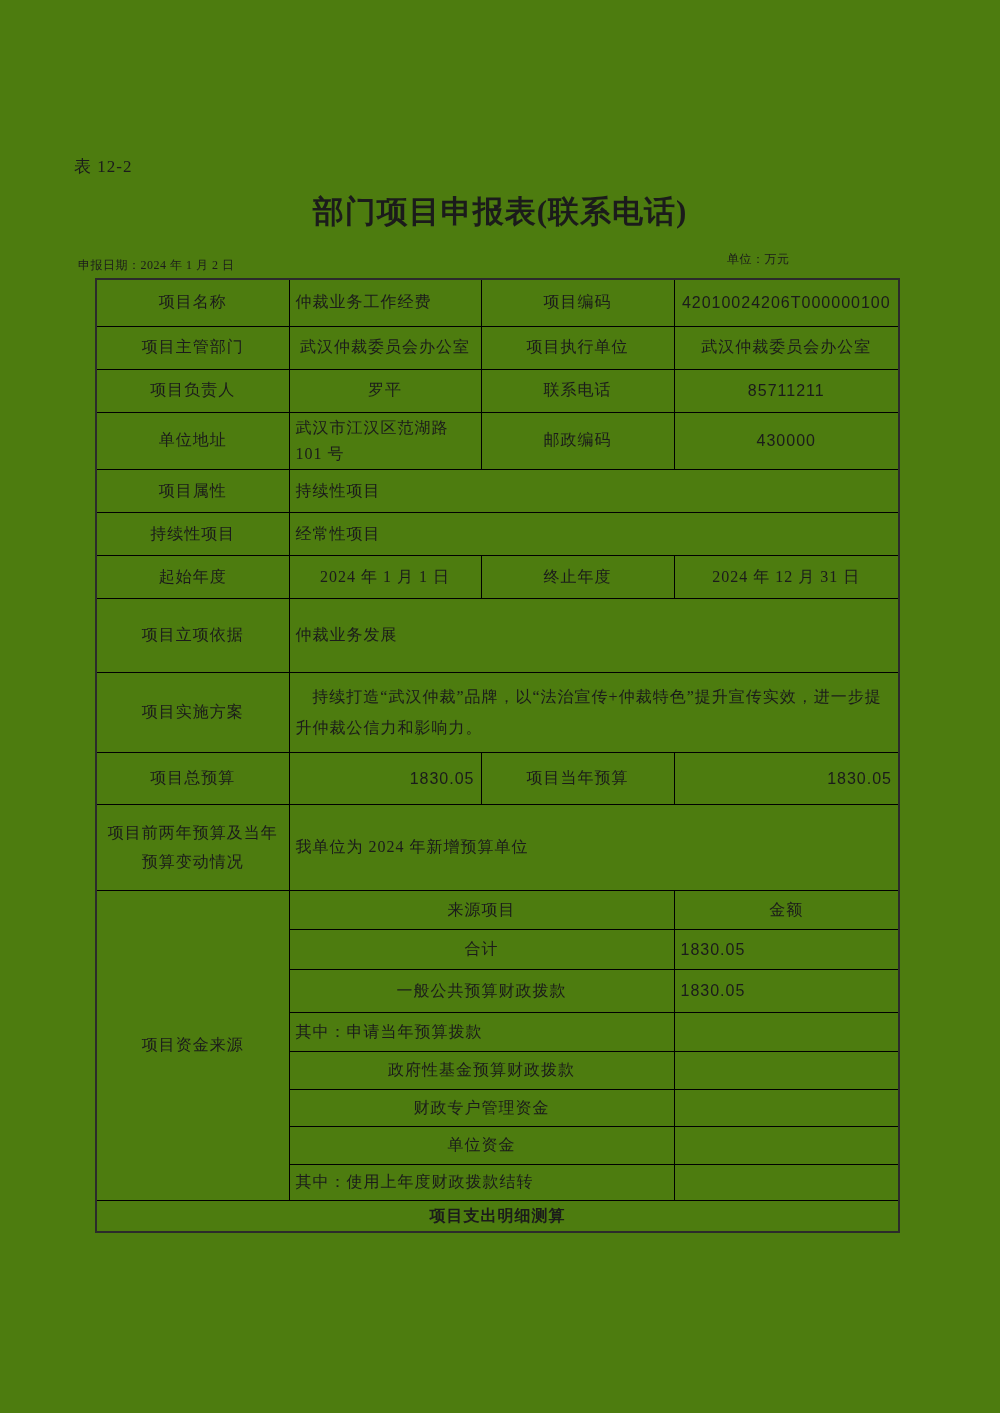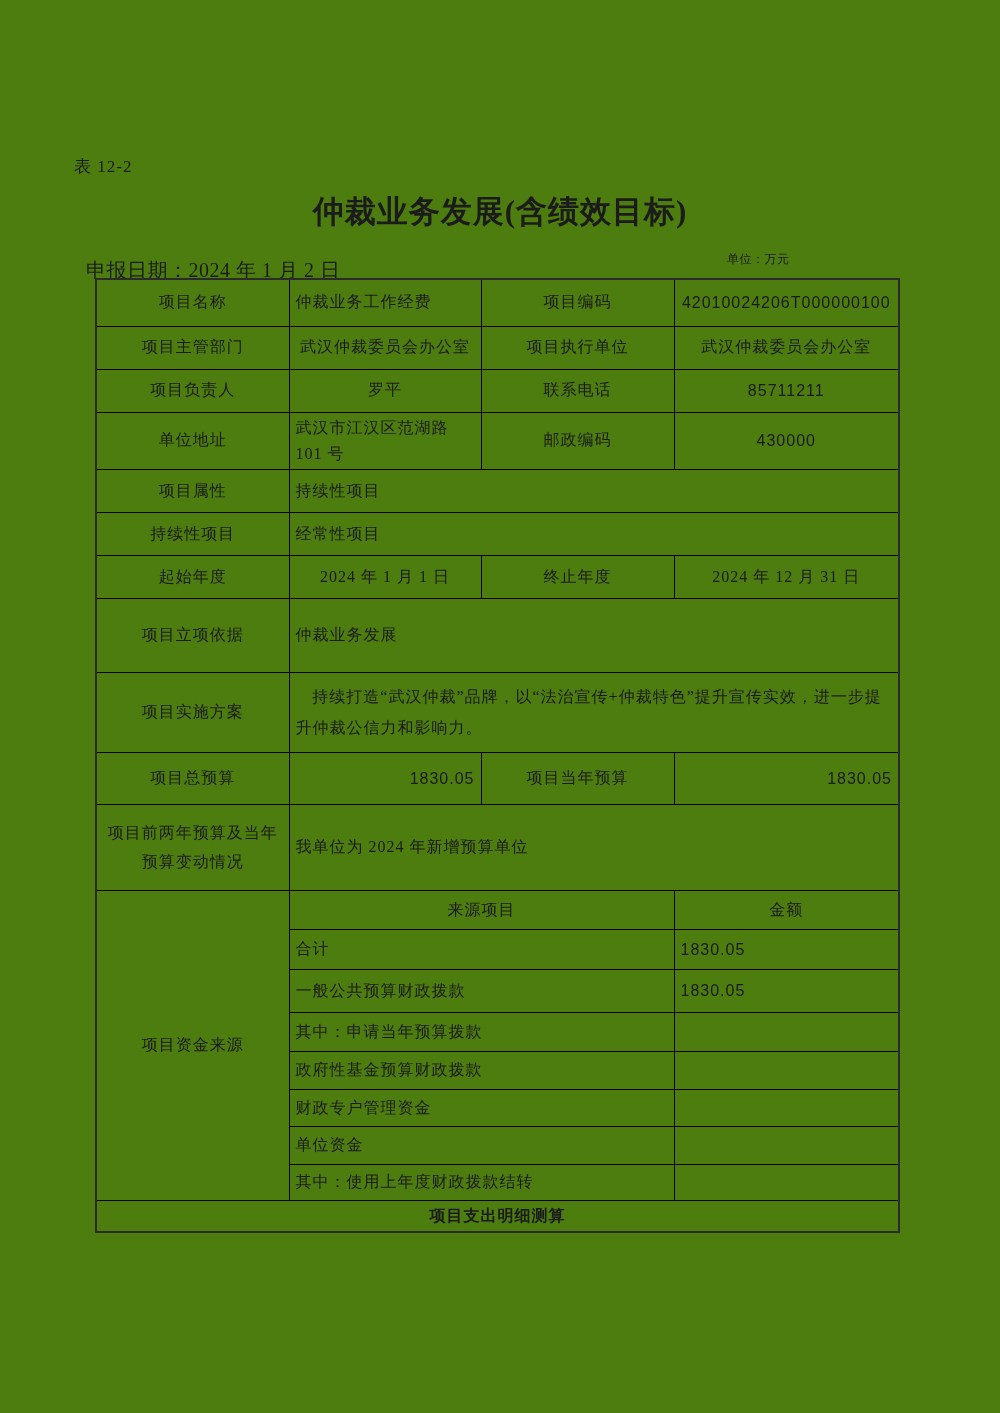--- a/index.html
+++ b/index.html
@@ -28,23 +28,23 @@
     left: 0;
     top: 191px;
     width: 100%;
     text-align: center;
     font-size: 31px;
     font-weight: bold;
     letter-spacing: 1px;
   }
   .date-line {
     position: absolute;
-    left: 86px;
+    left: 78px;
     top: 257px;
-    font-size: 20px;
+    font-size: 12px;
     letter-spacing: 0.5px;
   }
   .unit-line {
     position: absolute;
     left: 727px;
     top: 251px;
     font-size: 12px;
     letter-spacing: 0.5px;
   }
   table.form-table {
@@ -79,39 +79,39 @@
     padding: 6px 12px 6px 14px;
     line-height: 1.9;
     text-indent: 1.05em;
     letter-spacing: 1px;
   }
   .prior-lbl {
     text-align: center;
     padding: 2px 14px;
     line-height: 1.8;
   }
-  .fund-name { text-align: left; padding-left: 8px; }
+  .fund-name { text-align: center; padding-left: 8px; }
   .fund-name-indent { text-align: left; padding-left: 30px; }
   .fund-amt { text-align: left; padding-left: 5px; vertical-align: top; padding-top: 4px; }
   .footer-cell {
     text-align: center;
     font-weight: bold;
     letter-spacing: 3px;
     font-size: 16px;
   }
   .addr { text-align: left; padding-left: 8px; padding-right: 4px; line-height: 1.65; }
 </style>
 </head>
 <body>
 
 <div class="sheet">
 
   <div class="form-code">表 12-2</div>
 
-  <div class="doc-title">仲裁业务发展(含绩效目标)</div>
+  <div class="doc-title">部门项目申报表(联系电话)</div>
 
   <div class="date-line">申报日期：2024 年 1 月 2 日</div>
 
   <div class="unit-line">单位：万元</div>
 
   <table class="form-table">
     <colgroup>
       <col style="width:193px">
       <col style="width:192px">
       <col style="width:193px">

